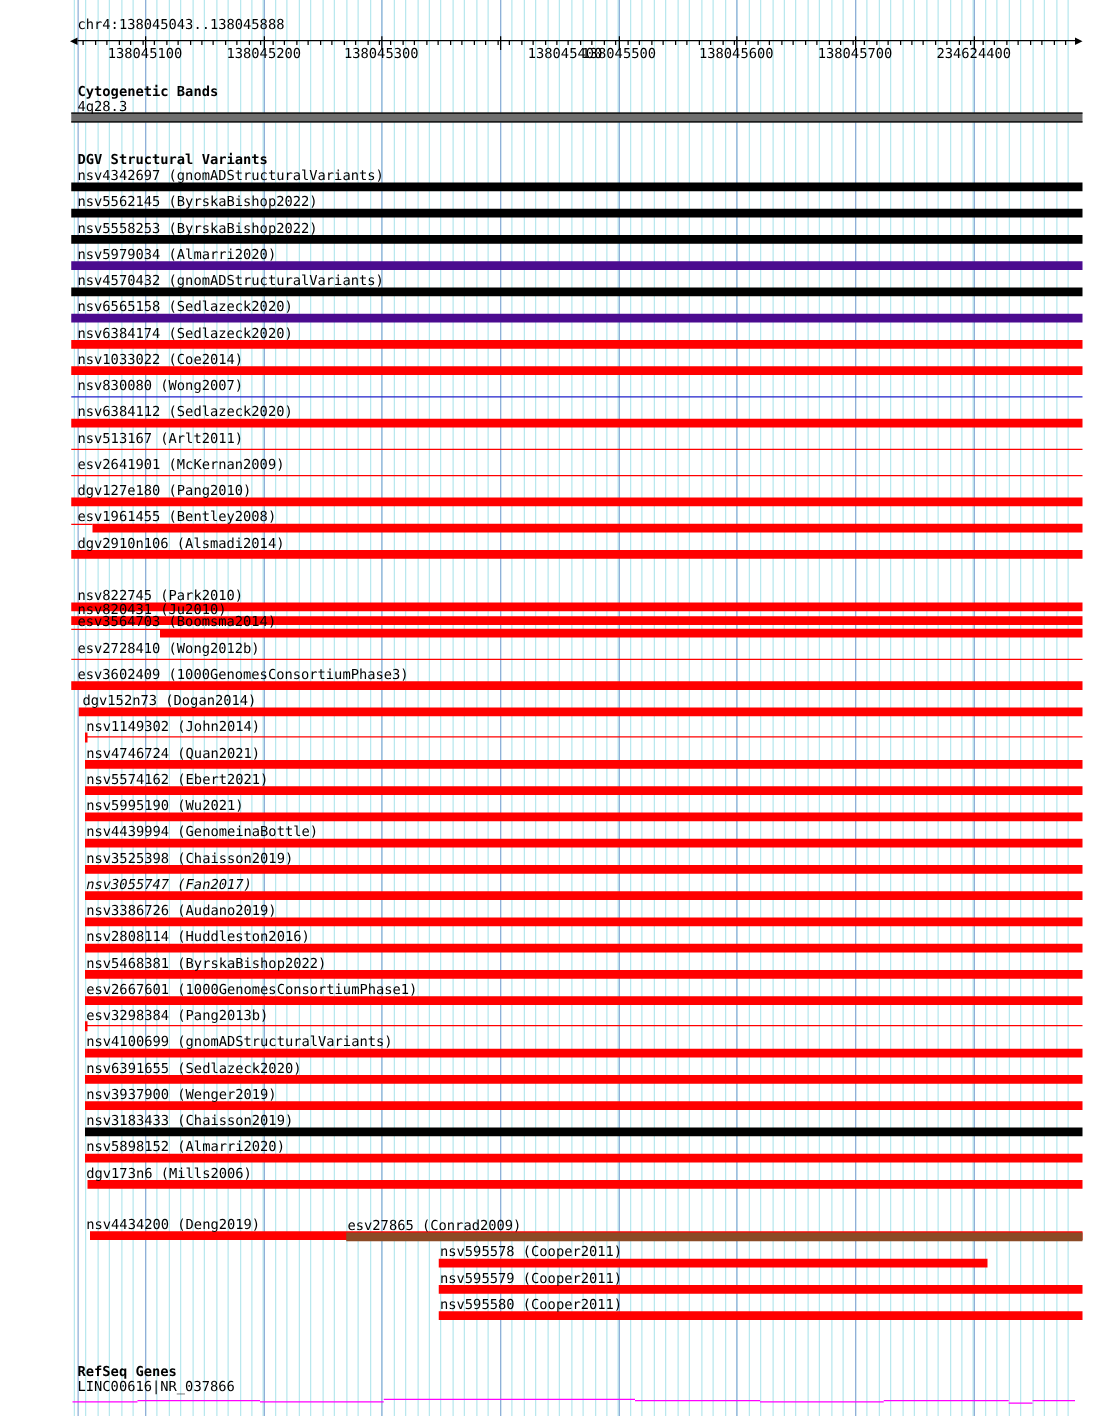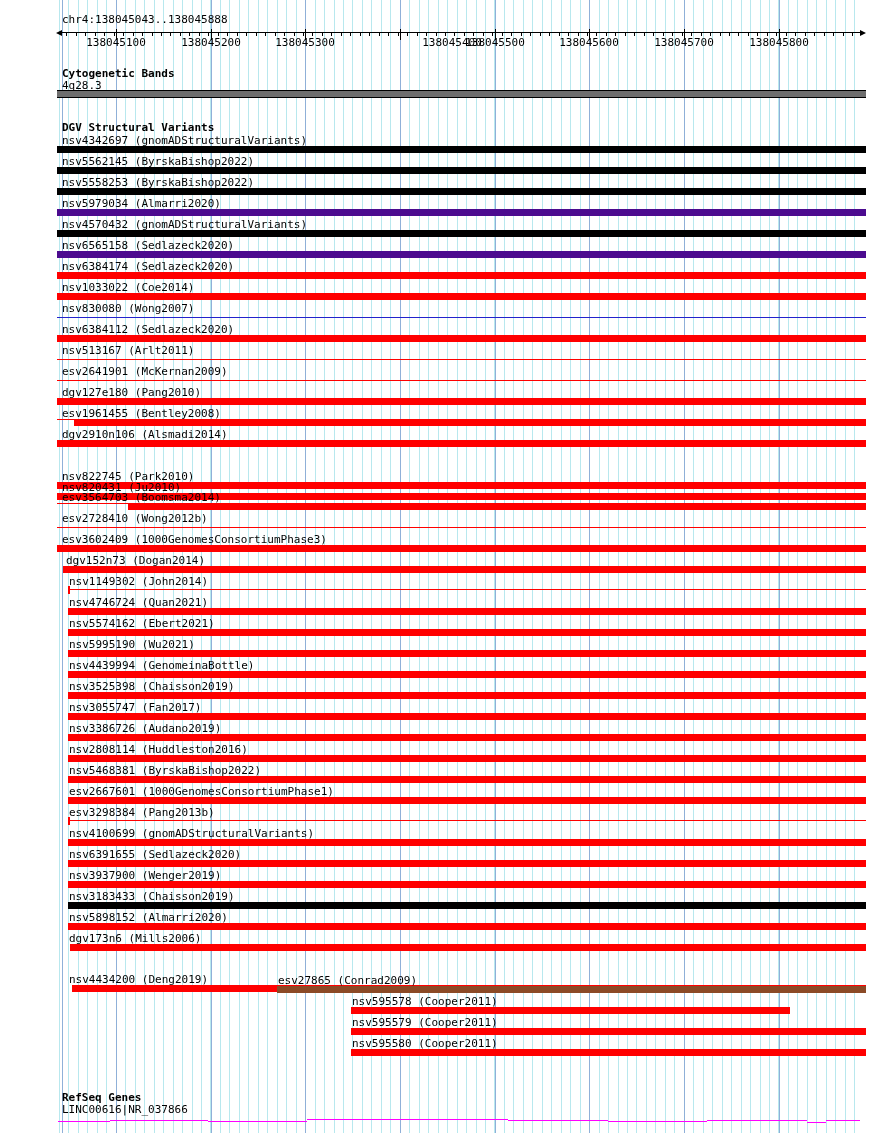--- a/index.html
+++ b/index.html
@@ -221,21 +221,21 @@
       <div class="ticklabel" style="left: 305px; top: 36px;">138045300</div>
       <div class="tick" style="left: 400px; top: 29px; height: 11px;"></div>
       <div class="ticklabel" style="left: 424px; top: 36px; margin-left: 28px;">138045400</div>
       <div class="tick" style="left: 495px; top: 29px; height: 11px;"></div>
       <div class="ticklabel" style="left: 495px; top: 36px;">138045500</div>
       <div class="tick" style="left: 589px; top: 29px; height: 11px;"></div>
       <div class="ticklabel" style="left: 589px; top: 36px;">138045600</div>
       <div class="tick" style="left: 684px; top: 29px; height: 11px;"></div>
       <div class="ticklabel" style="left: 684px; top: 36px;">138045700</div>
       <div class="tick" style="left: 779px; top: 29px; height: 11px;"></div>
-      <div class="ticklabel" style="left: 779px; top: 36px;">138045800</div>
+      <div class="ticklabel" style="left: 779px; top: 36px;">234624400</div>
     </div>
 
   <div class="lbl hdr" style="left:62px;top:68px;">Cytogenetic Bands</div>
   <div class="lbl" style="left:62px;top:80px;">4q28.3</div>
   <div id="cytoband-bar" class="bar" style="left: 57px; top: 90px; width: 809px; height: 8px; background: rgb(110, 110, 110); border-top: 1px solid rgb(0, 0, 0); border-bottom: 1px solid rgb(0, 0, 0); box-sizing: border-box;"></div>
 
   <div class="lbl hdr" style="left:62px;top:122px;">DGV Structural Variants</div>
   <div id="dgv-rows">
       <div class="abs" style="left: 0px; top: 135px; width: 890px; height: 21px;">
         <div class="lbl" style="left: 62px; top: 0px;">nsv4342697 (gnomADStructuralVariants)</div>
@@ -342,21 +342,21 @@
       </div>
       <div class="abs" style="left: 0px; top: 660px; width: 890px; height: 21px;">
         <div class="lbl" style="left: 69px; top: 0px;">nsv4439994 (GenomeinaBottle)</div>
         <div class="bar" style="left: 68px; top: 11px; width: 798px; height: 7px; background: rgb(255, 0, 0);"></div>
       </div>
       <div class="abs" style="left: 0px; top: 681px; width: 890px; height: 21px;">
         <div class="lbl" style="left: 69px; top: 0px;">nsv3525398 (Chaisson2019)</div>
         <div class="bar" style="left: 68px; top: 11px; width: 798px; height: 7px; background: rgb(255, 0, 0);"></div>
       </div>
       <div class="abs" style="left: 0px; top: 702px; width: 890px; height: 21px;">
-        <div class="lbl" style="left: 69px; top: 0px;">nsv3055747 (Fan2017)</div>
+        <div class="lbl" style="left: 69px; top: 0px; font-style: italic;">nsv3055747 (Fan2017)</div>
         <div class="bar" style="left: 68px; top: 11px; width: 798px; height: 7px; background: rgb(255, 0, 0);"></div>
       </div>
       <div class="abs" style="left: 0px; top: 723px; width: 890px; height: 21px;">
         <div class="lbl" style="left: 69px; top: 0px;">nsv3386726 (Audano2019)</div>
         <div class="bar" style="left: 68px; top: 11px; width: 798px; height: 7px; background: rgb(255, 0, 0);"></div>
       </div>
       <div class="abs" style="left: 0px; top: 744px; width: 890px; height: 21px;">
         <div class="lbl" style="left: 69px; top: 0px;">nsv2808114 (Huddleston2016)</div>
         <div class="bar" style="left: 68px; top: 11px; width: 798px; height: 7px; background: rgb(255, 0, 0);"></div>
       </div>

